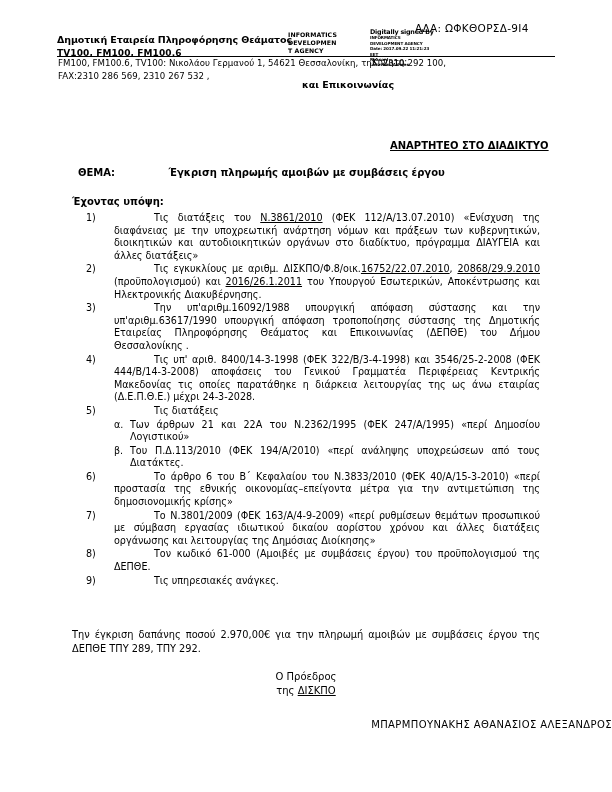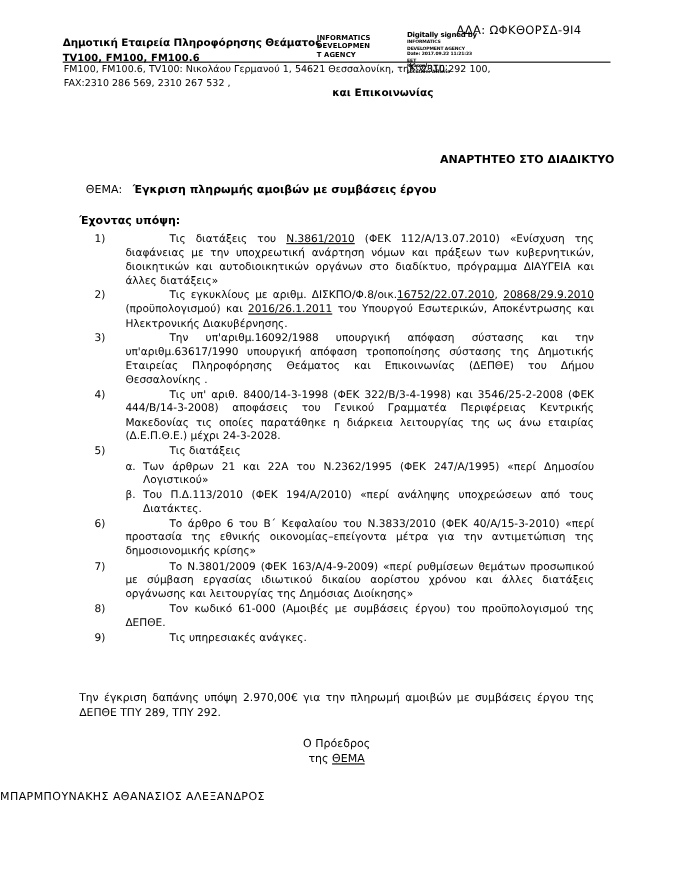--- a/index.html
+++ b/index.html
@@ -158,38 +158,39 @@
     padding-left: 8px;
   }
 
   
   .publish-notice {
     position: absolute;
     left: 390px;
     top: 128px;
     font-size: 10px;
     font-weight: bold;
-    white-space: nowrap;
-    margin-left: 10px;
+    text-decoration: underline;
+    white-space: nowrap;
   }
 
   
   .subject {
     position: absolute;
     left: 78px;
     top: 155px;
     font-size: 10px;
     white-space: nowrap;
   }
   .subject-label {
-    font-weight: normal;
+    font-weight: bold;
     margin-top: 12px;
   }
   .subject-text {
     font-weight: bold;
+    margin-left: 44px;
   }
 
   
   .considering-title {
     position: absolute;
     left: 72px;
     top: 184px;
     font-size: 10px;
     font-weight: bold;
   }
@@ -271,21 +272,21 @@
     font-size: 10px;
     line-height: 14px;
   }
   .sig-block .u { text-decoration: underline; }
 
   .sig-name {
     position: absolute;
     left: 0;
     top: 707px;
     width: 612px;
-    text-align: left;
+    text-align: right;
     font-size: 10px;
     letter-spacing: 0.4px;
   }
 </style>
 </head>
 <body>
 
 <div class="page">
 
   <div class="ada-code">ΑΔΑ: ΩΦΚΘΟΡΣΔ-9Ι4</div>
@@ -370,24 +371,24 @@
         <span class="body"><span>Τον κωδικό 61-000 (Αμοιβές με συμβάσεις έργου) του προϋπολογισμού της ΔΕΠΘΕ.</span></span>
       </div>
       <div class="li">
         <span class="num">9)</span>
         <span class="body"><span>Τις υπηρεσιακές ανάγκες.</span></span>
       </div>
     </div>
 
 
   <div class="decision-body">
-    <span class="first">Την έγκριση δαπάνης υπόψη 2.970,00€ για την πληρωμή αμοιβών με συμβάσεις έργου</span>
+    <span class="first">Την έγκριση δαπάνης ποσού 2.970,00€ για την πληρωμή αμοιβών με συμβάσεις έργου</span>
     <span>της ΔΕΠΘΕ ΤΠΥ 289, ΤΠΥ 292.</span>
   </div>
 
   <div class="sig-block">
     <div>Ο Πρόεδρος</div>
-    <div><span>της </span><span class="u">ΘΕΜΑ</span></div>
+    <div><span>της </span><span class="u">ΔΙΣΚΠΟ</span></div>
   </div>
 
   <div class="sig-name">ΜΠΑΡΜΠΟΥΝΑΚΗΣ ΑΘΑΝΑΣΙΟΣ ΑΛΕΞΑΝΔΡΟΣ</div>
 
 </div>
 
 </body></html>

